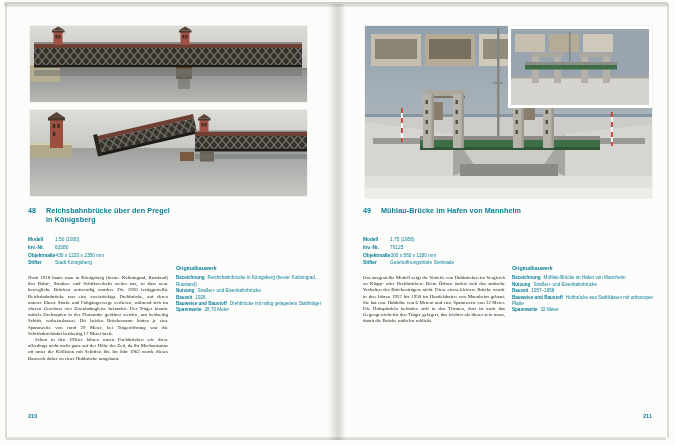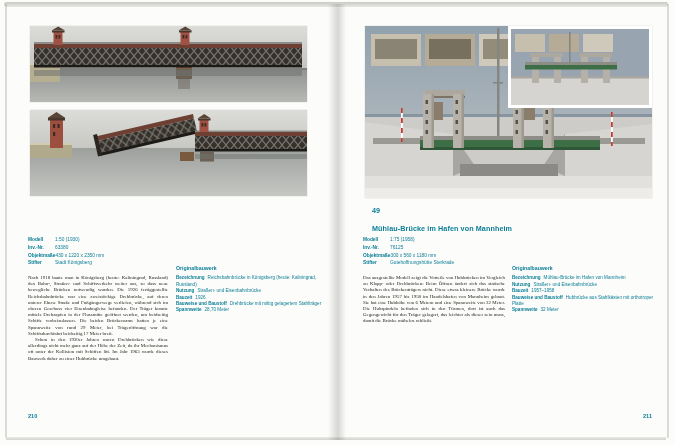--- a/index.html
+++ b/index.html
@@ -21,21 +21,21 @@
   .edge-right { position:absolute; left:667px; top:4px; width:2px; height:434px; background:rgba(120,120,115,.25); }
 
   .photo { position:absolute; display:block; box-shadow:0 0 1px rgba(0,0,0,.25); }
   #photo-left-top { left:30px; top:26px; }
   #photo-left-bottom { left:30px; top:110px; }
   #photo-right { left:365px; top:26px; }
 
   .heading { position:absolute; top:206px; display:flex; color:var(--accent);
     font-weight:bold; font-size:7.2px; line-height:9px; letter-spacing:.1px; }
   #heading-left { left:28px; width:300px; }
-  #heading-right { left:372px; width:300px;flex-direction:column; }
+  #heading-right { left:363px; width:300px; }
   .heading .num { width:18px; flex:0 0 18px; }
 
   .meta { position:absolute; top:236px; color:var(--accent); font-size:4.8px; line-height:7.8px; }
   #meta-left { left:28px; width:150px; }
   #meta-right { left:363px; width:150px; }
   .meta .lbl { font-weight:bold; display:inline-block; min-width:27px; }
 
   .body-text { position:absolute; top:275px; color:var(--ink);
     font-family:"Liberation Serif", serif; font-size:4.9px; line-height:6.2px;
     text-align:justify; }
@@ -254,20 +254,27 @@
         <rect x="189" y="30" width="7" height="27" fill="#b5b1a8"></rect>
       <rect x="216" y="30" width="7" height="27" fill="#b5b1a8"></rect>
         <rect x="238" y="30" width="7" height="27" fill="#b5b1a8"></rect>
       <rect x="165" y="27" width="33" height="4" fill="#ada89e"></rect>
         <rect x="214" y="27" width="33" height="4" fill="#ada89e"></rect>
       <rect x="160" y="36" width="92" height="3" fill="#8e8c87"></rect>
       <rect x="160" y="39" width="92" height="4.5" fill="#3c6f45"></rect>
     </g>
   </svg>
 
+  <div class="heading" id="heading-left">
+    <span class="num">48</span>
+    <span class="ttl">
+      <span>Reichsbahnbrücke über den Pregel</span><br>
+      <span>in Königsberg</span>
+    </span>
+  </div>
 
   <div class="meta" id="meta-left">
     <div class="meta-row"><span class="lbl">Modell</span><span class="val">1:50 (1930)</span></div>
     <div class="meta-row"><span class="lbl">Inv.-Nr.</span><span class="val">63380</span></div>
     <div class="meta-row"><span class="lbl">Objektmaße</span><span class="val">430 x 1220 x 2350 mm</span></div>
     <div class="meta-row"><span class="lbl">Stifter</span><span class="val">Stadt Königsberg</span></div>
   </div>
 
   <div class="body-text" id="body-left">
     <p>Nach 1918 baute man in Königsberg (heute: Kaliningrad, Russland) den Bahn-, Straßen- und Schiffsverkehr weiter aus, so dass neue bewegliche Brücken notwendig wurden. Die 1926 fertiggestellte Reichsbahnbrücke war eine zweistöckige Drehbrücke, auf deren unterer Ebene Straße und Fußgängerwege verliefen, während sich im oberen Geschoss vier Eisenbahngleise befanden. Der Träger konnte mittels Drehzapfen in der Flussmitte geöffnet werden, um beidseitig Schiffe vorbeizulassen. Die beiden Brückenarme hatten je eine Spannweite von rund 29 Meter, bei Trägeröffnung war die Schiffsdurchfahrt beidseitig 17 Meter breit.</p>

